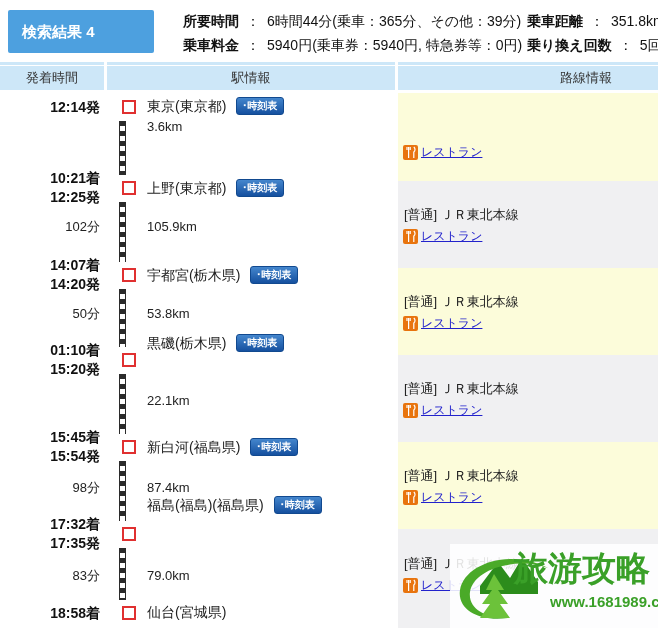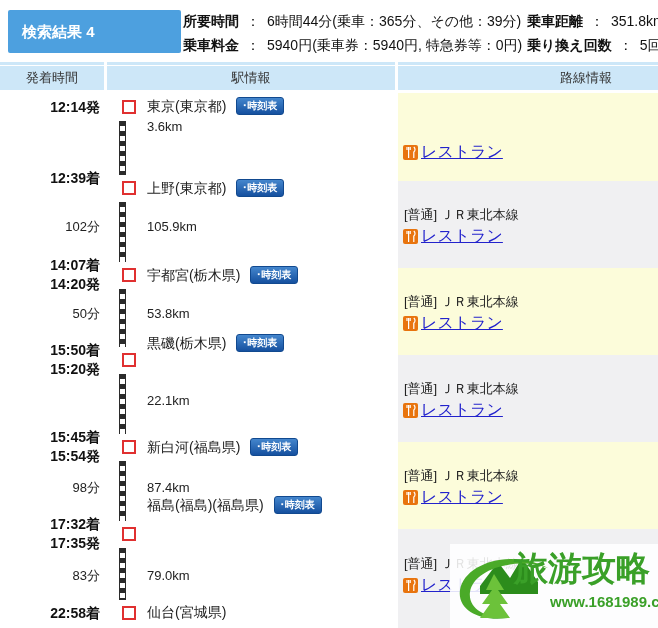--- a/index.html
+++ b/index.html
@@ -4,21 +4,21 @@
 <style>
   * { margin:0; padding:0; box-sizing:border-box; }
   body { background:#fff; }
   .page {
     position:relative; width:658px; height:628px; overflow:hidden;
     background:#fff; color:#222;
     font-family:"Liberation Sans","DejaVu Sans",sans-serif;
   }
   
   .result-box{
-    position:absolute; left:8px; top:10px; width:173px; height:43px;
+    position:absolute; left:8px; top:10px; width:146px; height:43px;
     background:#4da0df; border-radius:2px;
     color:#fff; font-weight:bold; font-size:15px; line-height:43px;
     padding-left:14px;
   }
   
   .summary{ position:absolute; left:183px; top:9px; width:472px; font-size:14px; color:#111; }
   .sum-line{ position:relative; height:24px; line-height:24px; white-space:nowrap; }
   .sum-label{ font-weight:bold;text-align:center; }
   .sum-colon{ padding:0 7px; }
   .grp2{ position:absolute; left:344px; top:0; }
@@ -30,21 +30,21 @@
   }
   .th1{ left:0; width:104px; }
   .th2{ left:107px; width:288px; }
   .th3{ left:398px; width:260px; text-align:right; padding-right:46px; }
   
   .cell{ position:absolute; left:398px; width:260px; }
   .cell.yellow{ background:#fcfcda; }
   .cell.gray{ background:#f0f0f2; }
   .route-line{ position:absolute; left:404px; font-size:13px; color:#222; white-space:nowrap; line-height:17px; }
   .resto{ position:absolute; left:403px; height:17px; display:flex; align-items:center; }
-  .resto a{ color:#2222cc; font-size:16px; text-decoration:underline; margin-left:3px; }
+  .resto a{ color:#2222cc; font-size:12px; text-decoration:underline; margin-left:3px; }
   .resto svg{ display:block; }
   
   .time{
     position:absolute; left:0; width:100px; text-align:right;
     font-weight:bold; font-size:14px; line-height:19px; color:#111;
   }
   .dur{ position:absolute; left:0; width:100px; text-align:right; font-size:13px; color:#222; line-height:18px; }
   .dist{ position:absolute; left:147px; font-size:13px; color:#222; line-height:18px; }
   .sq{
     position:absolute; left:122px; width:14px; height:14px;
@@ -192,38 +192,39 @@
 
   <div class="time" style="top:98px">
     <div>12:14発</div>
   </div>
   <div class="sq" style="top:100px"></div>
   <div class="name" style="top:97px">
     <span>東京(東京都)</span><span class="tt-btn">･時刻表</span>
   </div>
 
   <div class="time" style="top:169px">
-    <div>12:39着</div>
+    <div>10:21着</div>
+    <div>12:25発</div>
   </div>
   <div class="sq" style="top:181px"></div>
   <div class="name" style="top:179px">
     <span>上野(東京都)</span><span class="tt-btn">･時刻表</span>
   </div>
 
   <div class="time" style="top:256px">
     <div>14:07着</div>
     <div>14:20発</div>
   </div>
   <div class="sq" style="top:268px"></div>
   <div class="name" style="top:266px">
     <span>宇都宮(栃木県)</span><span class="tt-btn">･時刻表</span>
   </div>
 
   <div class="time" style="top:341px">
-    <div>15:50着</div>
+    <div>01:10着</div>
     <div>15:20発</div>
   </div>
   <div class="sq" style="top:353px"></div>
   <div class="name" style="top:334px">
     <span>黒磯(栃木県)</span><span class="tt-btn">･時刻表</span>
   </div>
 
   <div class="time" style="top:428px">
     <div>15:45着</div>
     <div>15:54発</div>
@@ -236,21 +237,21 @@
   <div class="time" style="top:515px">
     <div>17:32着</div>
     <div>17:35発</div>
   </div>
   <div class="sq" style="top:527px"></div>
   <div class="name" style="top:496px">
     <span>福島(福島)(福島県)</span><span class="tt-btn">･時刻表</span>
   </div>
 
   <div class="time" style="top:604px">
-    <div>22:58着</div>
+    <div>18:58着</div>
   </div>
   <div class="sq" style="top:606px"></div>
   <div class="name" style="top:603px">
     <span>仙台(宮城県)</span>
   </div>
 
   <div class="wm">
     <svg class="wm-logo" width="104" height="78" viewBox="0 0 104 78">
       <path d="M30 38 L48 14 L60 30 L72 10 L88 34 L88 46 L30 46 Z" fill="#2c8c1c"></path>
       <path d="M98 20 C60 0 14 16 10 42 C7 62 30 74 58 70 C34 70 18 60 20 44 C23 22 64 8 98 20 Z" fill="#4aaa28"></path>

